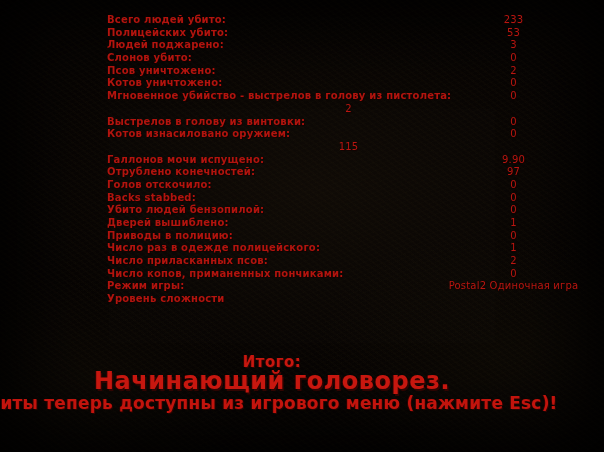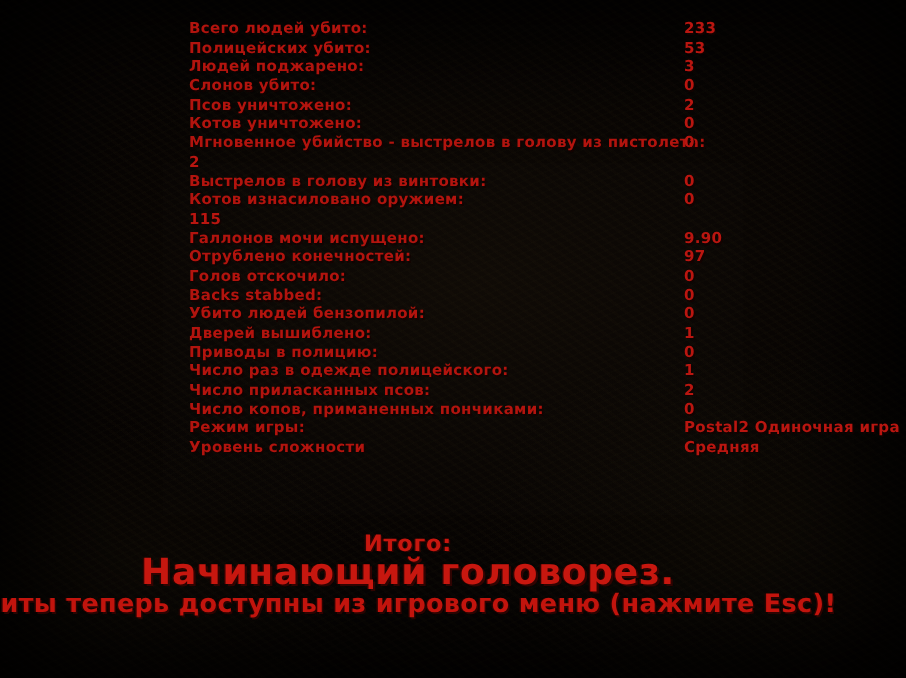--- a/index.html
+++ b/index.html
@@ -17,37 +17,37 @@
       #070403;
     box-shadow:inset 0 0 70px 25px rgba(0,0,0,0.85);
   }
   .stats{
     position:absolute;left:107px;top:14px;right:14px;
   }
   .stat-row{
     display:flex;
     height:12.7px;
     align-items:flex-start;
-    margin-left:19px;
   }
   .stat-label{
     flex:none;width:330px;
     font-size:10px;font-weight:bold;
     color:#b2140e;
     letter-spacing:0.2px;
     text-shadow:1px 1px 0 rgba(20,2,1,0.9);
     white-space:nowrap;
   }
   .stat-value{
     flex:1;
-    font-size:10px;font-weight:bold;
+    font-size:10px;font-weight:normal;
     color:#b91610;
     letter-spacing:0.2px;
     text-shadow:1px 1px 0 rgba(20,2,1,0.9);
     white-space:nowrap;
+    text-align:center;
   }
   .footer{
     position:absolute;left:0;right:0;top:354px;
     text-align:center;
     transform:translateX(-30px);
     color:#c7170f;
   }
   .total{
     font-size:15px;font-weight:bold;line-height:16px;
     letter-spacing:0.5px;
@@ -177,21 +177,20 @@
         <span class="stat-value">0</span>
       </div>
 
       <div class="stat-row">
         <span class="stat-label">Режим игры:</span>
         <span class="stat-value">Postal2 Одиночная игра</span>
       </div>
 
       <div class="stat-row">
         <span class="stat-label">Уровень сложности</span>
-        <span class="stat-value">Средняя</span>
       </div>
 
       <div class="stat-row">
       </div>
     </div>
 
   <div class="footer">
     <div class="total">Итого:</div>
     <div class="rank">Начинающий головорез.</div>
     <div class="cheats">Читы теперь доступны из игрового меню (нажмите Esc)!</div>

